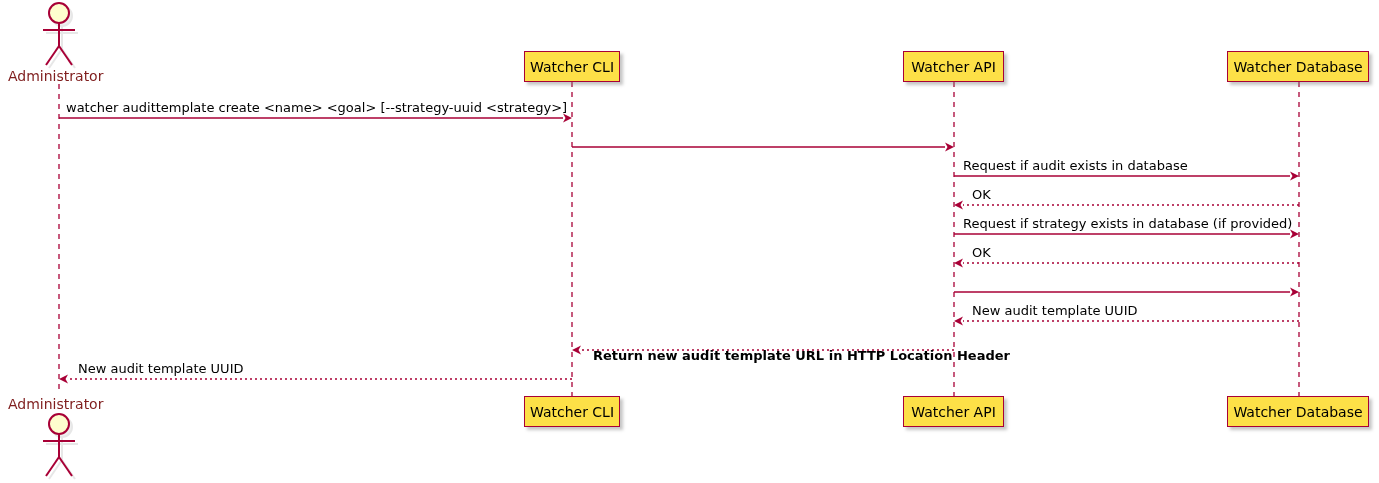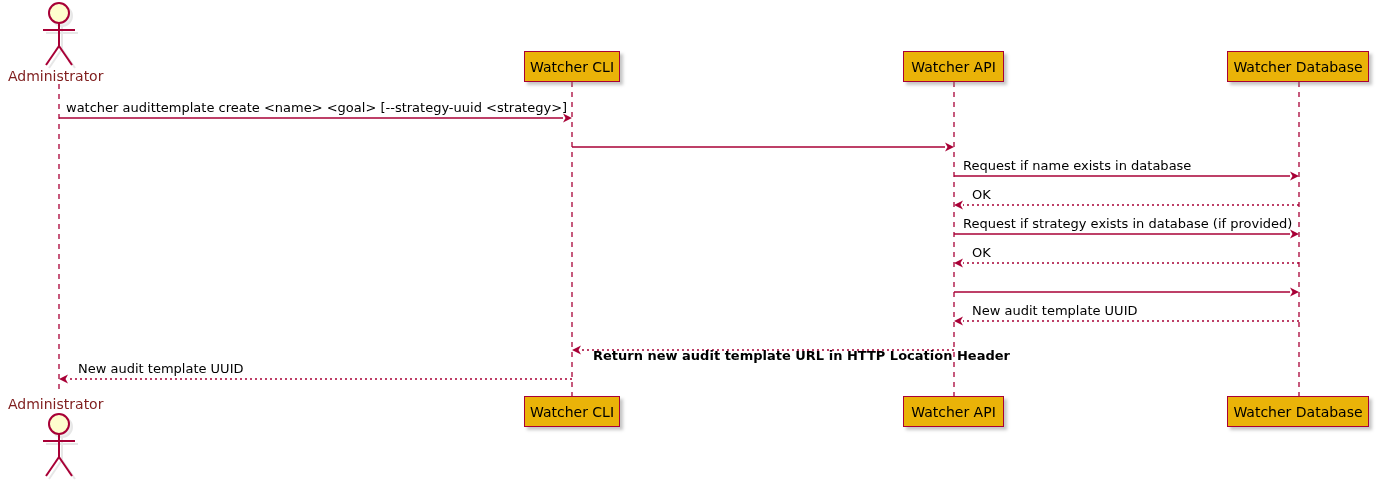--- a/index.html
+++ b/index.html
@@ -28,21 +28,21 @@
     position: absolute;
     font-family: "DejaVu Sans", sans-serif;
     font-size: 13px;
     color: #000000;
     white-space: nowrap;
     line-height: 14px;
     text-align: right;
   }
   .participant-box {
     position: absolute;
-    background: #eab308;
+    background: #fde047;
     border: 1.5px solid #A80036;
     box-shadow: 3px 3px 3px rgba(128,128,128,0.45);
     display: flex;
     align-items: center;
     justify-content: center;
     box-sizing: border-box;
   }
   .participant-label {
     font-family: "DejaVu Sans", sans-serif;
     font-size: 14px;
@@ -166,21 +166,21 @@
     <span class="participant-label">Watcher CLI</span>
   </div>
   <div class="participant-box" style="left:903px; top:396px; width:101px; height:31px;">
     <span class="participant-label">Watcher API</span>
   </div>
   <div class="participant-box" style="left:1227px; top:396px; width:142px; height:31px;">
     <span class="participant-label">Watcher Database</span>
   </div>
 
   <div class="msg-label" style="left:66px; top:101px;">watcher audittemplate create &lt;name&gt; &lt;goal&gt; [--strategy-uuid &lt;strategy&gt;]</div>
-  <div class="msg-label" style="left:963px; top:159px;">Request if name exists in database</div>
+  <div class="msg-label" style="left:963px; top:159px;">Request if audit exists in database</div>
   <div class="msg-label" style="left:972px; top:188px;">OK</div>
   <div class="msg-label" style="left:963px; top:217px;">Request if strategy exists in database (if provided)</div>
   <div class="msg-label" style="left:972px; top:246px;">OK</div>
   <div class="msg-label" style="left:972px; top:304px;">New audit template UUID</div>
   <div class="msg-label" style="left:593px; top:349px;font-weight:bold;">Return new audit template URL in HTTP Location Header</div>
   <div class="msg-label" style="left:78px; top:362px;">New audit template UUID</div>
 
 </div>
 
 </body></html>

